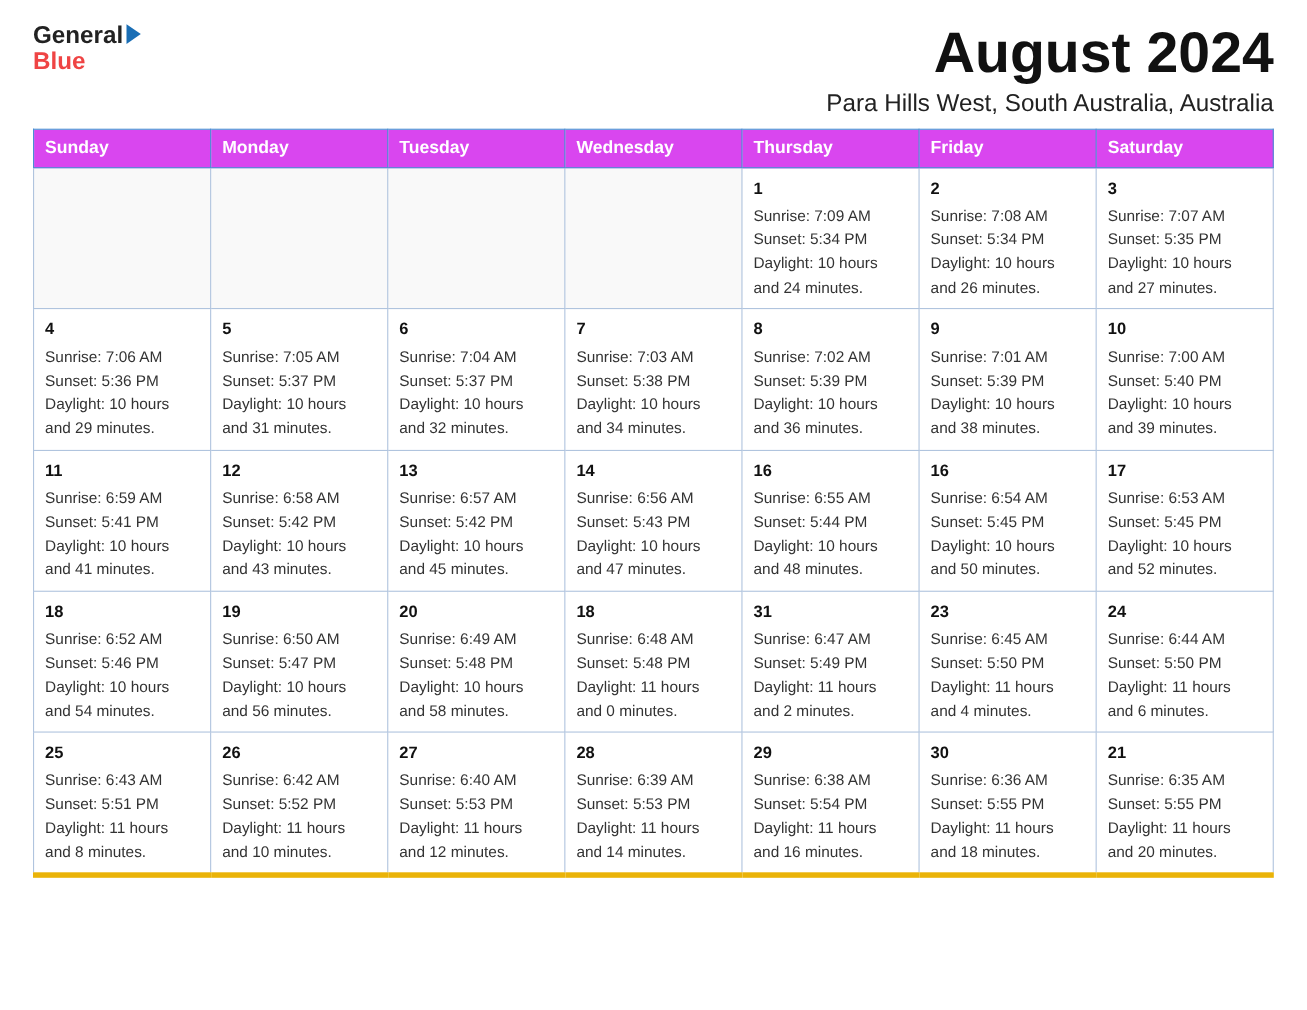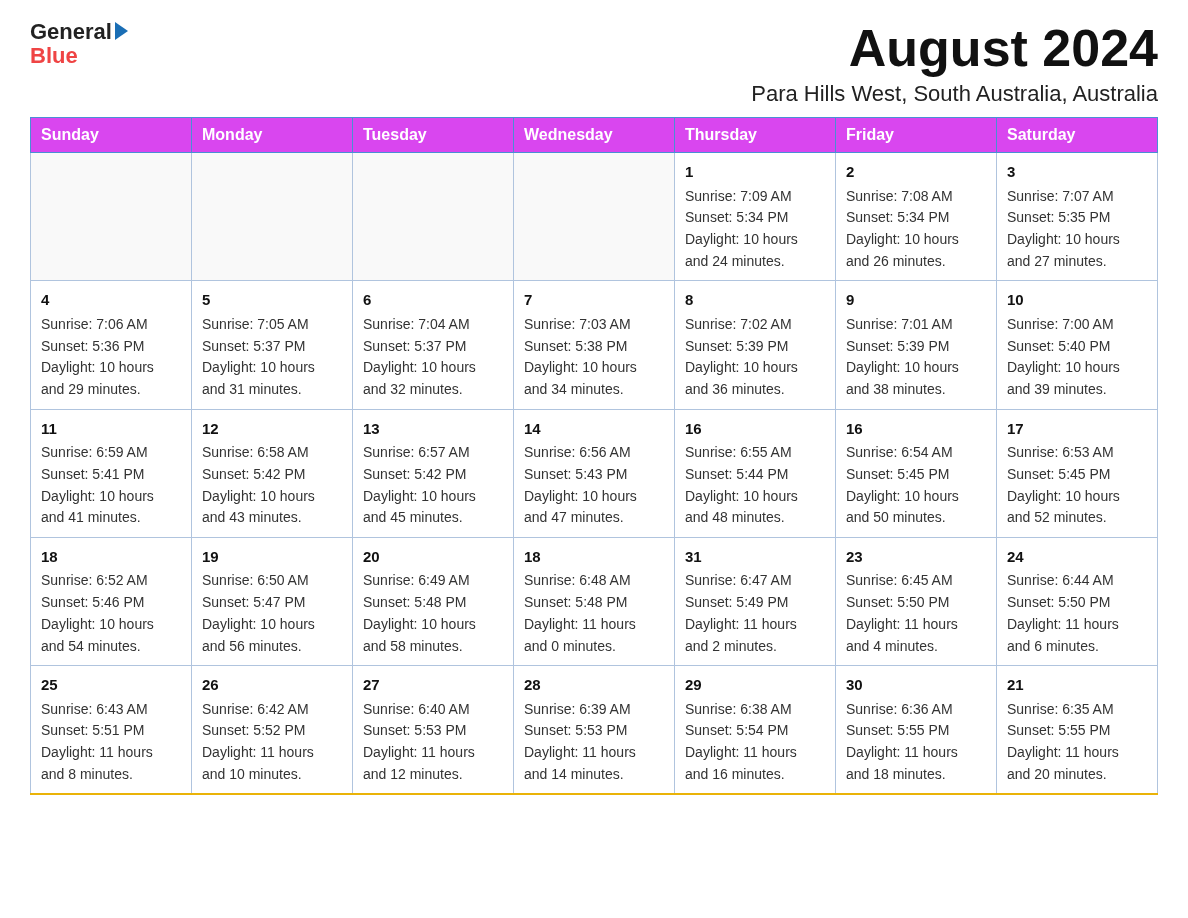--- a/index.html
+++ b/index.html
@@ -79,21 +79,21 @@
     }
     .day-info {
       color: #333;
       font-size: 14px;
       line-height: 1.55;
     }
     .empty-cell {
       background: #f9f9f9;
     }
     .calendar tbody tr:last-child td {
-      border-bottom: 2px solid #eab308;
+      border-bottom: 5px solid #eab308;
     }
   </style>
 </head>
 <body>
 
 <div class="header">
   <div class="logo">
     <div style="display:flex;flex-direction:column;align-items:flex-start;">
       <div style="display:flex;align-items:flex-start;">
         <span class="logo-text">General</span>

